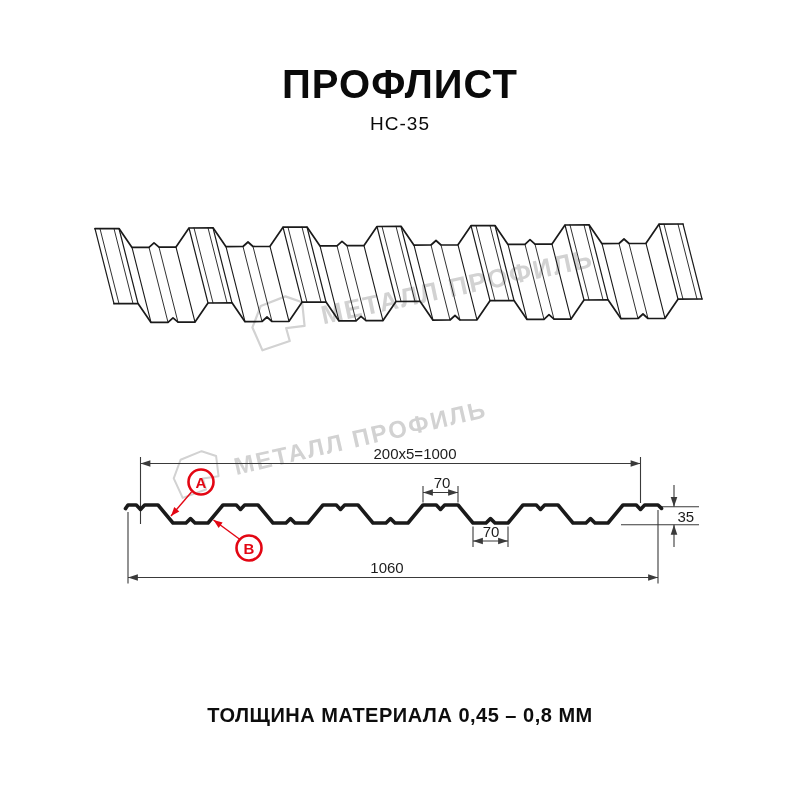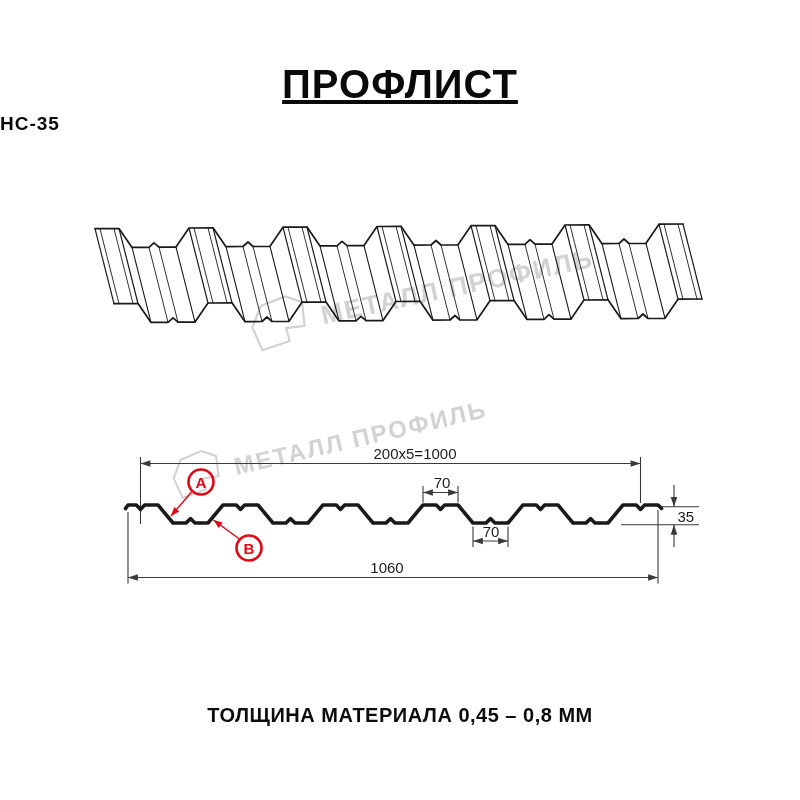--- a/index.html
+++ b/index.html
@@ -1,23 +1,23 @@
 <!DOCTYPE html>
 <html><head>
 <meta charset="utf-8">
 <style>
   html,body{margin:0;padding:0;background:#ffffff;}
   body{width:800px;height:800px;position:relative;overflow:hidden;
        font-family:"Liberation Sans",sans-serif;color:#111;}
   .stage{position:absolute;inset:0;}
 
   .title{position:absolute;top:62px;left:0;width:800px;text-align:center;
-         font-size:40px;font-weight:800;letter-spacing:1px;color:#0a0a0a;text-decoration:underline;}
-  .subtitle{position:absolute;top:113px;left:0;width:800px;
-            font-size:19px;font-weight:700;letter-spacing:1px;color:#0a0a0a;}
+         font-size:40px;font-weight:800;letter-spacing:1px;color:#0a0a0a;}
+  .subtitle{position:absolute;top:113px;left:0;width:800px;text-align:center;
+            font-size:19px;font-weight:400;letter-spacing:1px;color:#0a0a0a;}
 
   .watermark{position:absolute;display:flex;align-items:center;gap:11px;
              color:#d2d2d2;font-weight:bold;white-space:nowrap;
              transform-origin:left center;z-index:1;user-select:none;}
   .wm1{left:248px;top:302px;font-size:26px;letter-spacing:2px;transform:rotate(-12deg);}
   .wm2{left:170px;top:457px;font-size:24px;letter-spacing:2px;transform:rotate(-13deg);}
   .wm-logo{flex:0 0 auto;}
 
   #sheet3d{position:absolute;left:80px;top:203px;z-index:2;}
   #xsec{position:absolute;left:85px;top:440px;z-index:2;}

